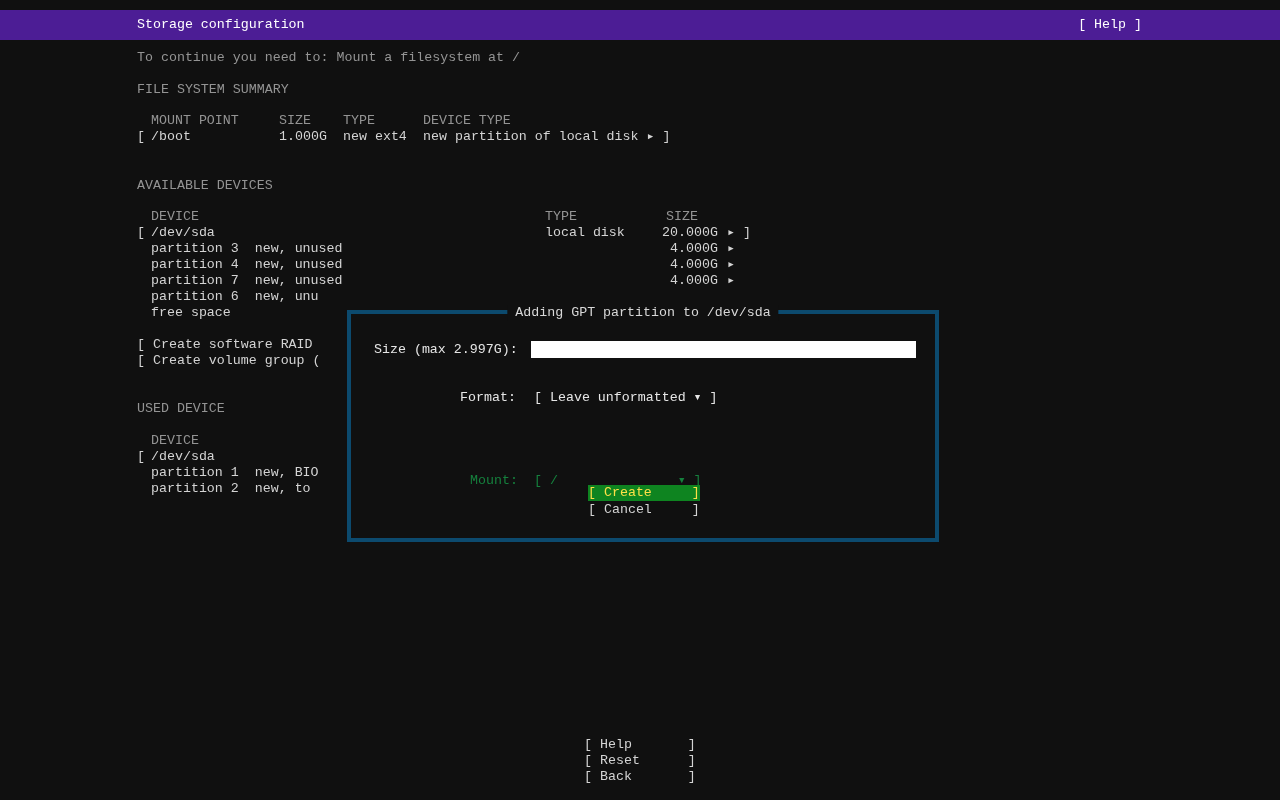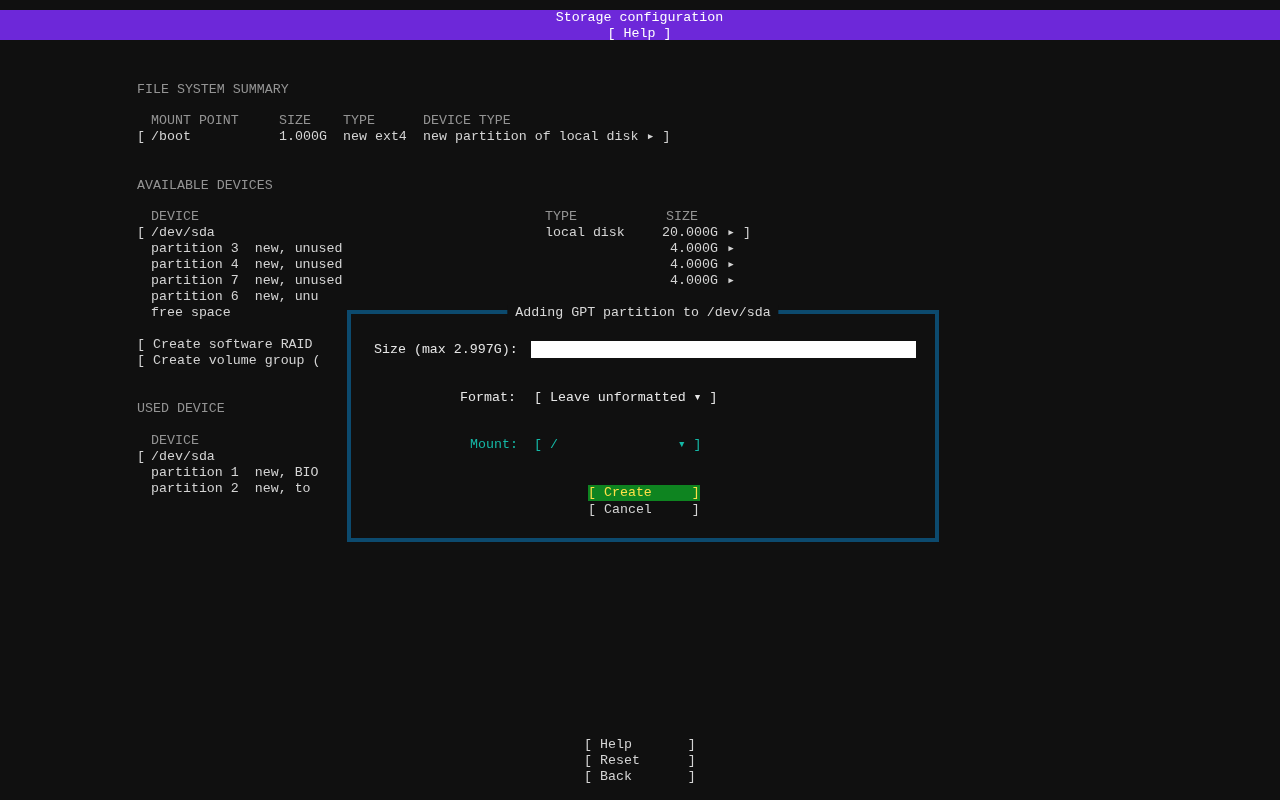--- a/index.html
+++ b/index.html
@@ -8,26 +8,26 @@
     width:1280px;height:800px;
     background:#101010;
     font-family:"Liberation Mono","DejaVu Sans Mono",monospace;
     font-size:13.3px;
     line-height:16px;
     color:#d4d4d4;
     overflow:hidden;
   }
   .t{position:absolute;white-space:pre;}
   .dim{color:#949494;}
-  .disabled{color:#14b8a6;}
+  .disabled{color:#15803d;margin-top:36px;}
   .topbar{
     position:absolute;left:0;top:10px;width:1280px;height:30px;
-    background:#6d28d9;color:#ffffff;
+    background:#4c1d95;color:#ffffff;
     display:flex;align-items:center;justify-content:space-between;
-    box-sizing:border-box;padding-left:137px;padding-right:138px;flex-direction:column;
+    box-sizing:border-box;padding-left:137px;padding-right:138px;
   }
   .dialog{
     position:absolute;left:347px;top:310px;width:584px;height:224px;
     background:#101010;border:4px solid #0c4a6e;z-index:10;
   }
   .dialog-title{
     position:absolute;top:-9px;left:50%;transform:translateX(-50%);
     background:#101010;padding:0 8px;white-space:pre;color:#d8d8d8;
   }
   .size-input{
@@ -40,20 +40,21 @@
 </head>
 <body>
 
 <div class="screen">
 
   <header class="topbar">
     <span>Storage configuration</span>
     <span>[ Help ]</span>
   </header>
 
+  <div class="t dim" style="left:137px;top:50px">To continue you need to: Mount a filesystem at /</div>
 
   <div class="t dim" style="left:137px;top:82px">FILE SYSTEM SUMMARY</div>
   <div>
     <span class="t dim" style="left:151px;top:113px">MOUNT POINT</span>
     <span class="t dim" style="left:279px;top:113px">SIZE</span>
     <span class="t dim" style="left:343px;top:113px">TYPE</span>
     <span class="t dim" style="left:423px;top:113px">DEVICE TYPE</span>
   </div>
   <div>
     <span class="t" style="left:137px;top:129px">[</span>

